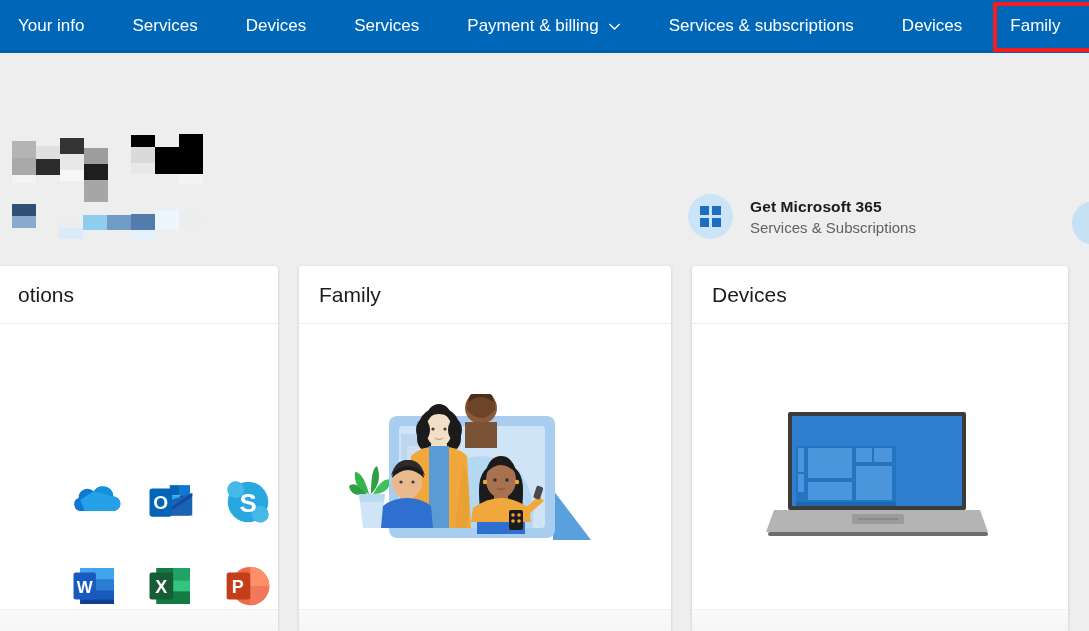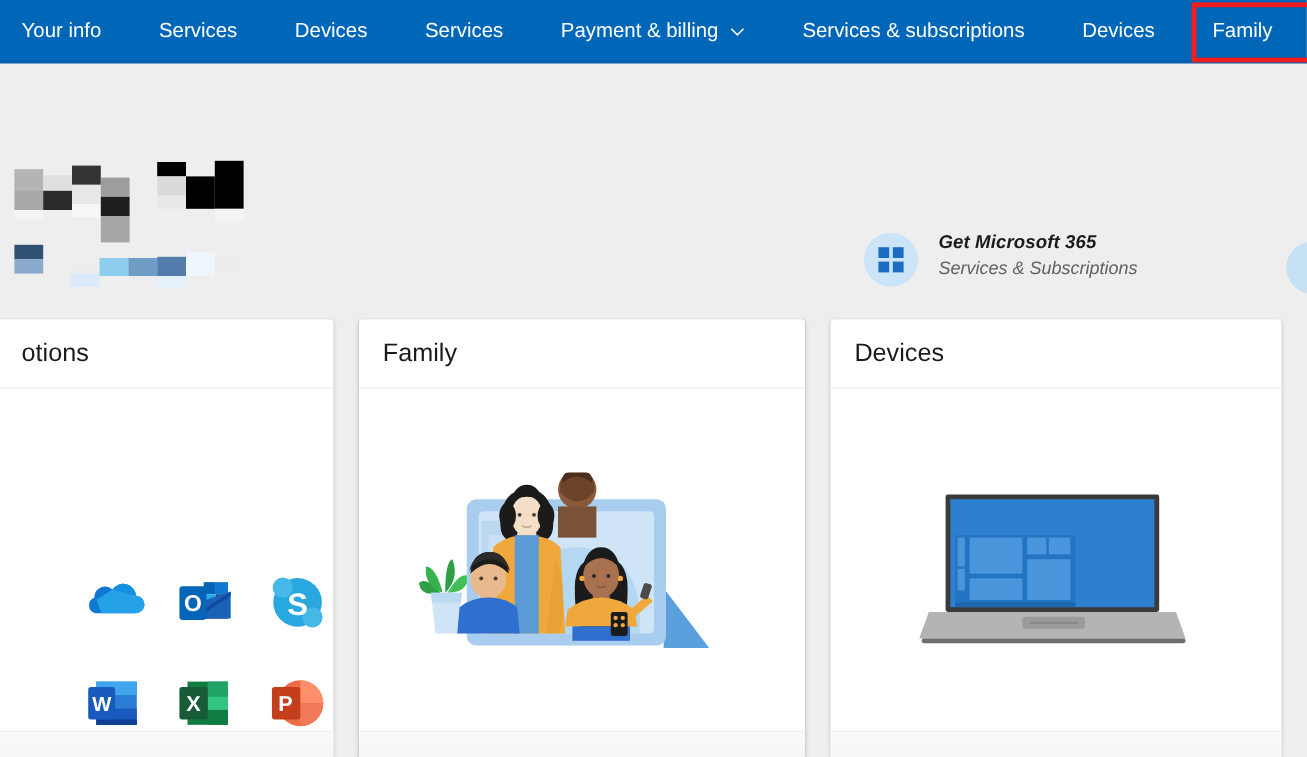--- a/index.html
+++ b/index.html
@@ -51,24 +51,23 @@
     width: 1089px; height: 200px;
     background: #eeeeee;
   }
 
   
   .redact { position: absolute; }
   .rb { position: absolute; }
 
   
   .ms365 {
-    position: absolute; left: 720px; top: 141px;
-    display: flex; align-items: flex-start; gap: 17px;
+    position: absolute; left: 688px; top: 141px;
+    display: flex; align-items: center; gap: 17px;
     cursor: pointer;
-    font-style: italic;
   }
   .ms365-circle {
     width: 45px; height: 45px; border-radius: 50%;
     background: #cce4f7;
     display: flex; align-items: center; justify-content: center;
     flex: none;
   }
   .winlogo { display: grid; grid-template-columns: 9px 9px; grid-template-rows: 9px 9px; gap: 3px; }
   .winlogo i { background: #1b6ec2; display: block; }
   .ms365-text { display: flex; flex-direction: column; gap: 3px; }

